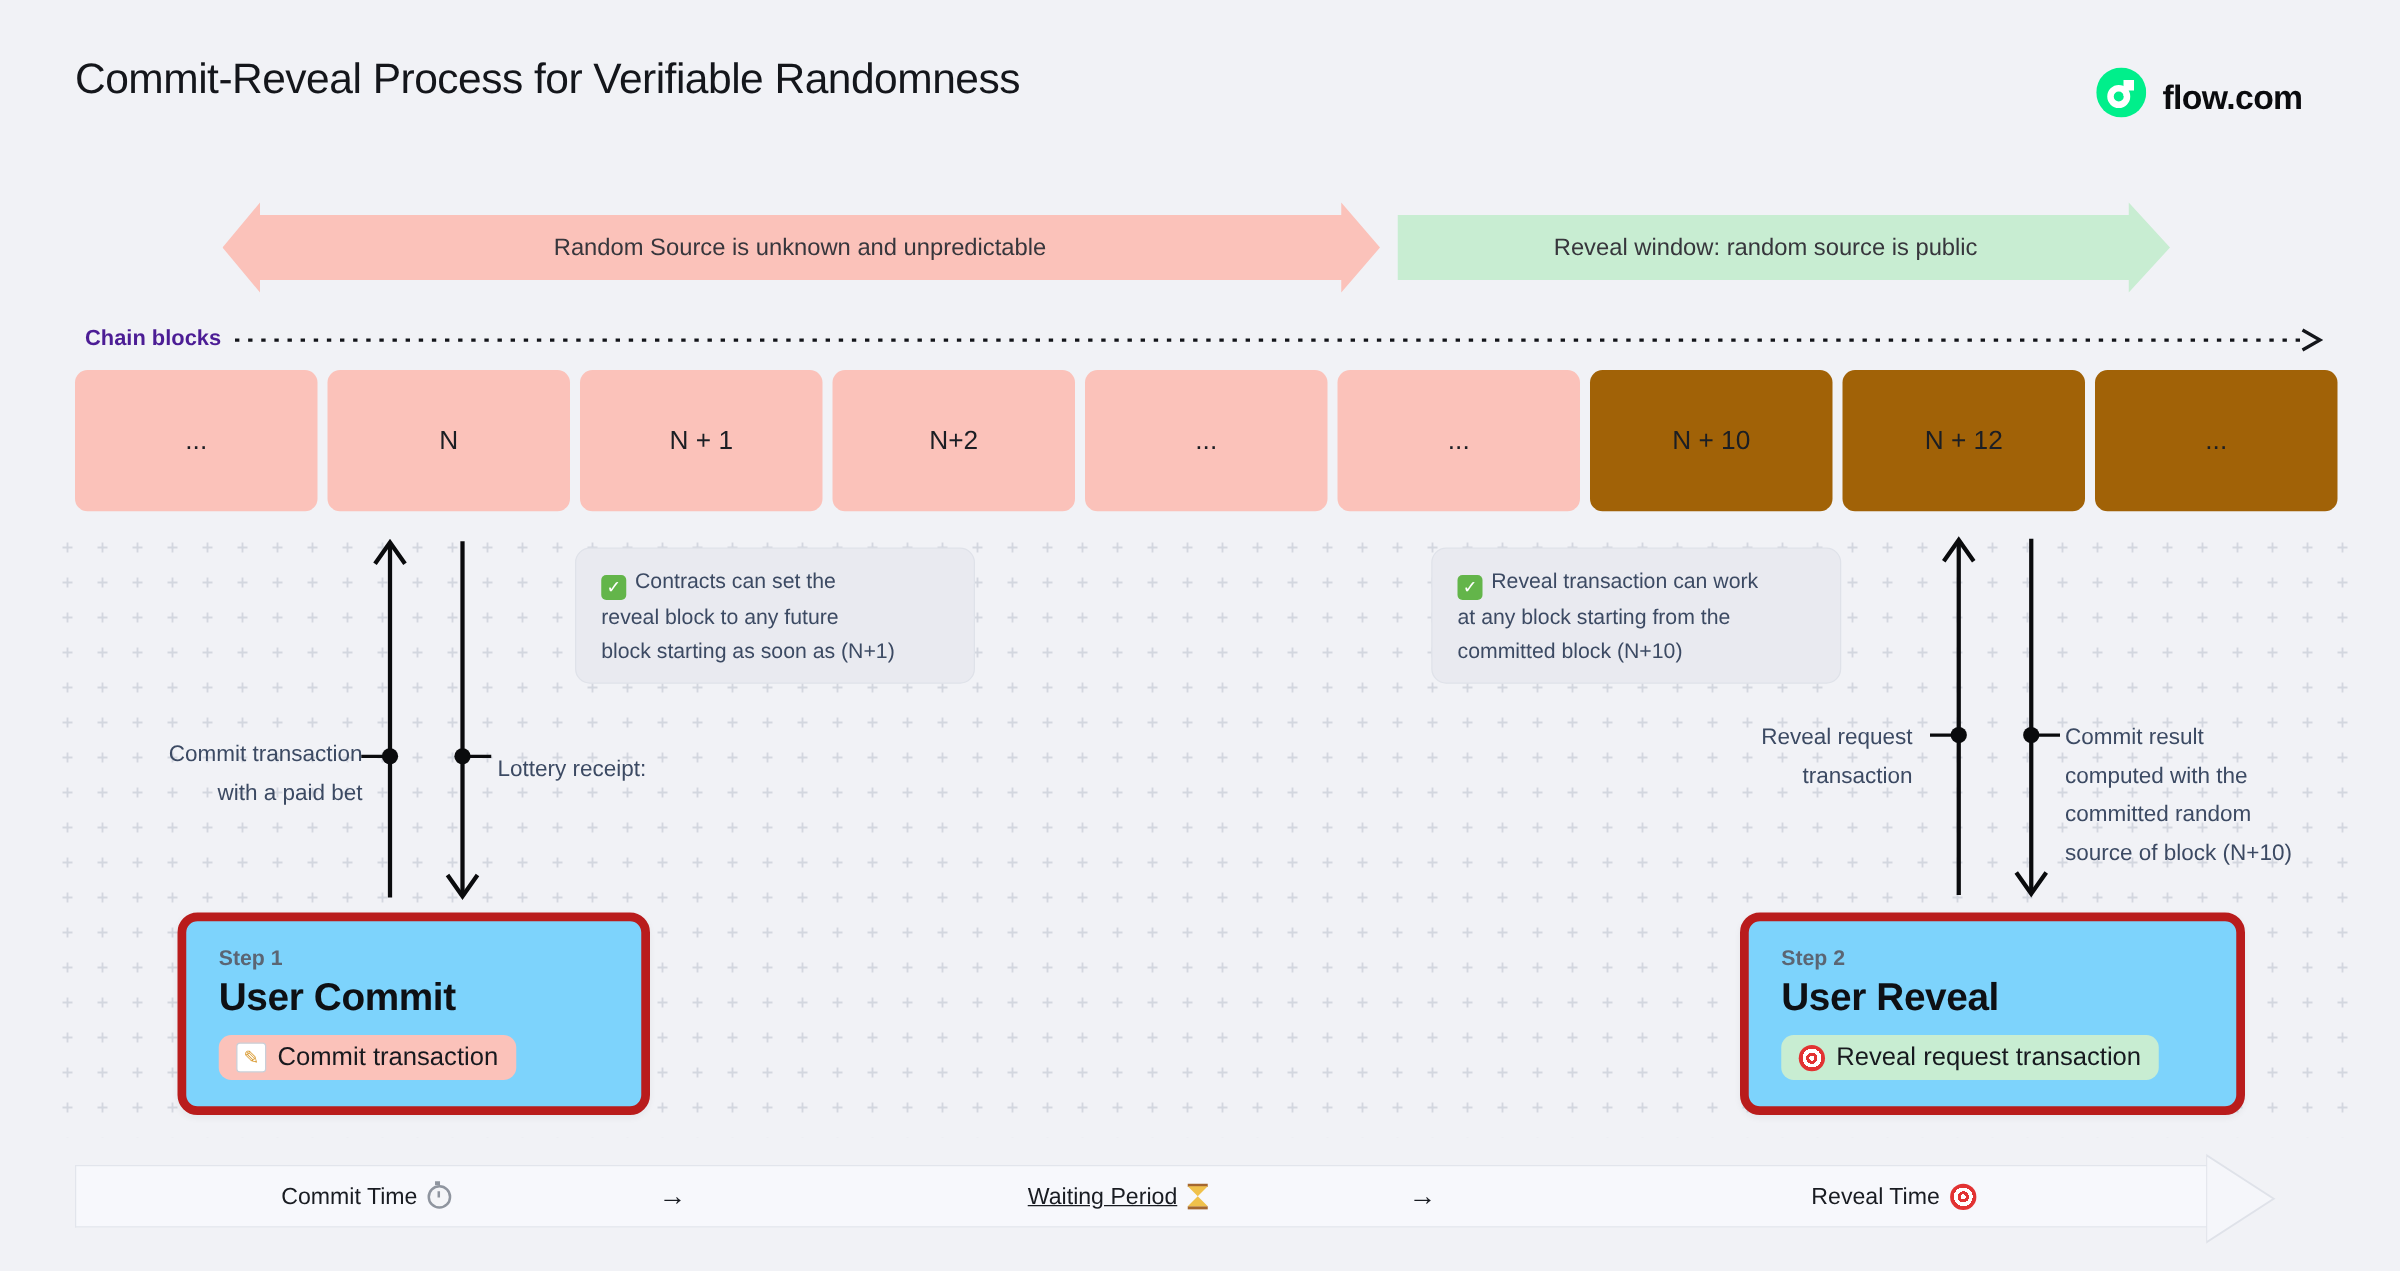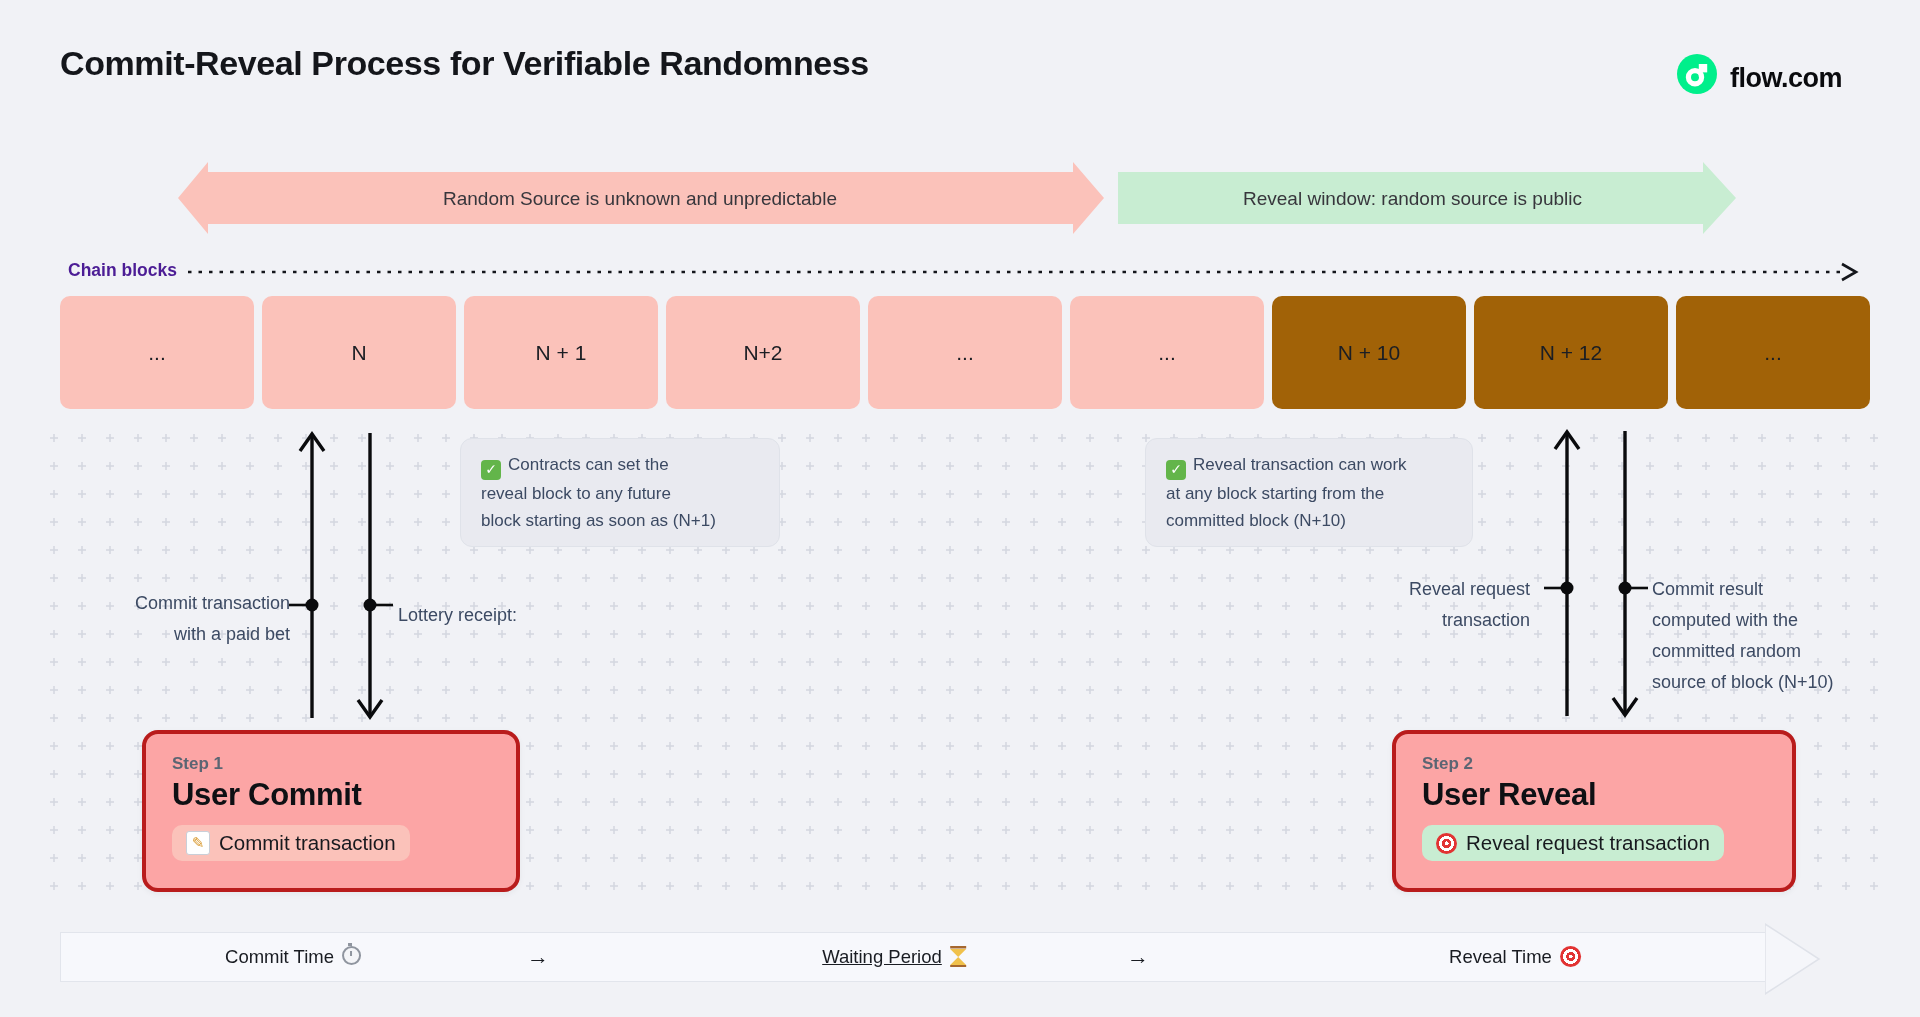--- a/index.html
+++ b/index.html
@@ -1,20 +1,20 @@
 <!DOCTYPE html>
 <html><head>
 <meta charset="utf-8">
 <style>
   html,body{margin:0;padding:0;background:#F1F2F6;font-family:"Liberation Sans","DejaVu Sans",sans-serif;}
   #app{position:relative;width:1920px;height:1017px;background:#F1F2F6;overflow:hidden;}
   .abs{position:absolute;}
 
   
-  #title{left:60px;top:44px;font-size:34px;font-weight:700;color:#14161B;letter-spacing:-0.4px;}
+  #title{left:60px;top:44px;font-size:34px;font-weight:400;color:#14161B;letter-spacing:-0.4px;}
   #brand{left:1677px;top:54px;display:flex;align-items:flex-end;gap:13px;}
   #brand .brand-text{font-size:27px;font-weight:800;color:#0A0B0E;letter-spacing:-0.5px;}
 
   
   .banner-text{font-size:19px;color:#37363C;text-align:center;}
 
   
   #chain-label{left:68px;top:260px;font-size:17.5px;font-weight:700;color:#4c1d95;}
 
   
@@ -34,36 +34,36 @@
   
   .ann{font-size:18px;line-height:31px;color:#3C4A63;}
   #label-commit-tx{left:85px;top:588px;width:205px;text-align:right;}
   #label-lottery{left:398px;top:600px;width:240px;}
   #label-lottery ul{margin:2px 0 0 0;padding-left:24px;}
   #label-lottery li{line-height:31px;}
   #label-reveal-req{left:1330px;top:574px;width:200px;text-align:right;}
   #label-lottery-result{left:1652px;top:574px;width:250px;}
 
   
-  .card{background:#fca5a5;border:4px solid #b91c1c;border-radius:16px;
+  .card{background:#7dd3fc;border:7px solid #b91c1c;border-radius:16px;
         box-shadow:0 2px 6px rgba(25,30,48,0.05);box-sizing:border-box;padding:20px 26px;}
   #card-1{left:142px;top:730px;width:378px;height:162px;}
   #card-2{left:1392px;top:730px;width:404px;height:162px;}
   .step-label{font-size:17px;font-weight:700;color:#5B6573;}
   .step-title{font-size:31px;font-weight:800;color:#0E1014;margin-top:3px;letter-spacing:-0.3px;}
   .pill{display:inline-flex;align-items:center;gap:9px;margin-top:12px;border-radius:10px;
         padding:6px 14px;font-size:20.5px;color:#17191E;}
   .pill.commit{background:#FBC2BA;}
   .pill.reveal{background:#C8EDD2;}
 
   
   #timeline-bar{left:60px;top:932px;width:1706px;height:50px;background:#F7F8FC;
                 border:1px solid #E2E5EC;border-right:none;box-sizing:border-box;}
   .tl-item{position:absolute;top:50%;transform:translate(-50%,-50%);font-size:18.5px;color:#191C22;
-           display:flex;gap:8px;white-space:nowrap;}
+           display:flex;align-items:center;gap:8px;white-space:nowrap;}
   .tl-arrow{font-size:22px;}
 
   
   .icon-check{display:inline-flex;width:20px;height:20px;background:#63B54A;border-radius:4px;
               color:#fff;font-size:14px;font-weight:bold;align-items:center;justify-content:center;
               margin-right:7px;vertical-align:-4px;}
   .icon-memo{display:inline-flex;width:22px;height:22px;background:#fff;border:1px solid #C9CFD8;
              border-radius:3px;align-items:center;justify-content:center;font-size:15px;color:#D9992E;}
   .icon-target{display:inline-block;width:21px;height:21px;border-radius:50%;
                background:radial-gradient(circle at 50% 50%, #ffffff 0 2px, #E23333 2px 4.5px,

